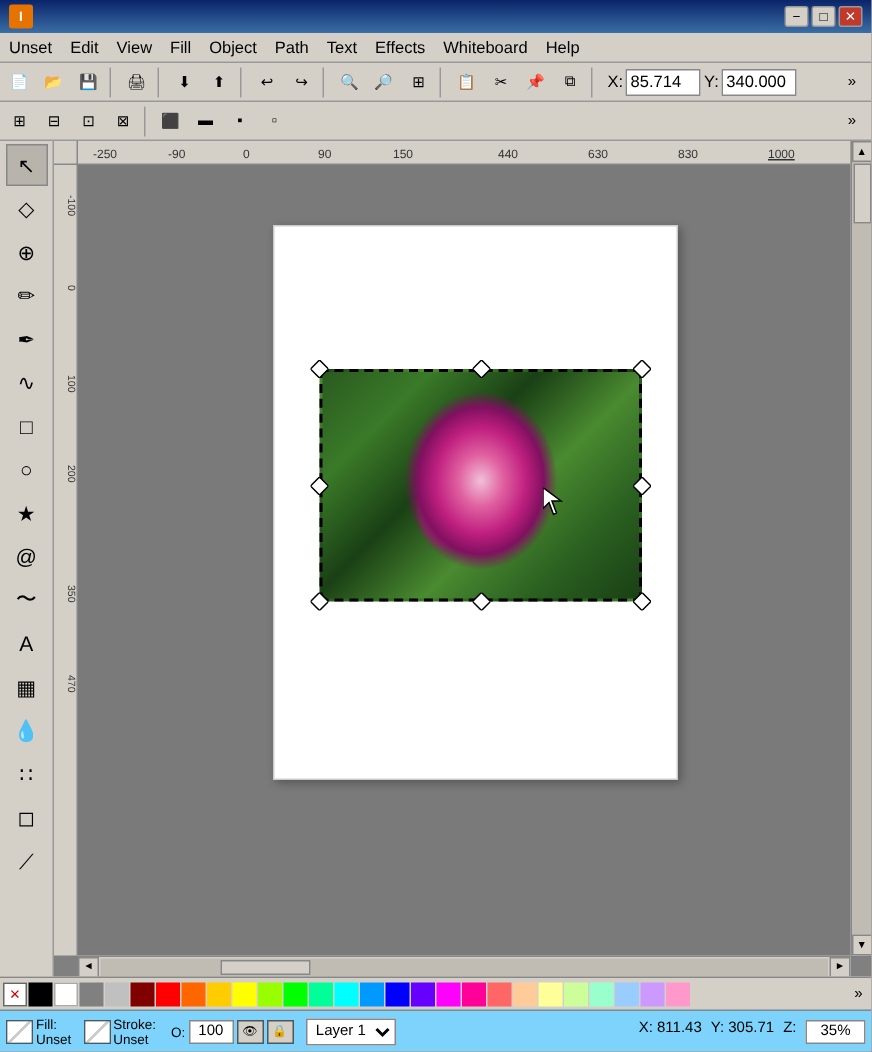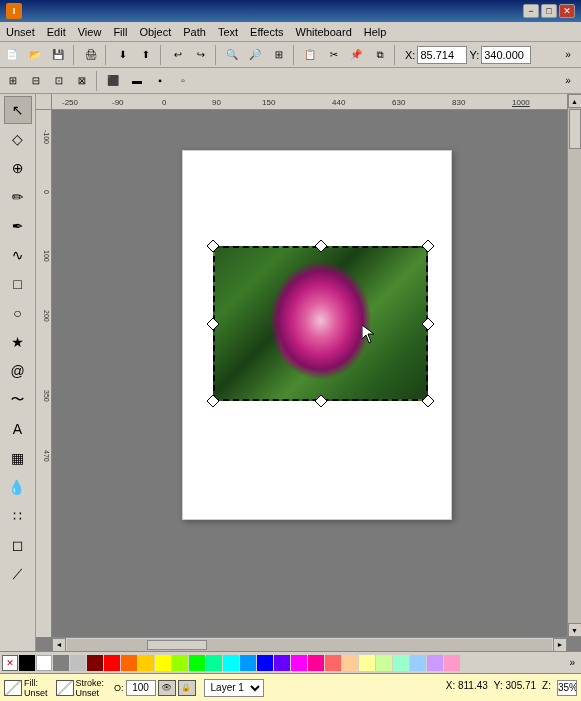--- a/index.html
+++ b/index.html
@@ -163,21 +163,21 @@
       border: 1px solid #888;
       display: flex; align-items: center; justify-content: center;
       font-size: 7px; cursor: pointer;
     }
     .scroll-track { flex: 1; background: #c0bcb4; width: 100%; }
     .scroll-thumb { background: #d4d0c8; border: 1px solid #888; width: 12px; height: 40px; margin: 1px; }
 
     
     #statusbar {
       height: 28px;
-      background: #fef9c3;
+      background: #7dd3fc;
       border-top: 1px solid #888;
       display: flex;
       align-items: center;
       padding: 0 4px;
       font-size: 10px;
       gap: 4px;
     }
     .layer-select {
       height: 18px; font-size: 10px;
       border: 1px solid #888;
@@ -185,21 +185,21 @@
       padding: 0 2px;
     }
     .opacity-input {
       width: 30px; height: 16px;
       border: 1px solid #888;
       background: white;
       font-size: 10px;
       text-align: center;
     }
     .zoom-select {
-      width: 20px; height: 16px;
+      width: 40px; height: 16px;
       border: 1px solid #888;
       font-size: 10px;
       text-align: center;
     }
 
     
     #cursor {
       position: absolute;
       top: 215px;
       left: 300px;

